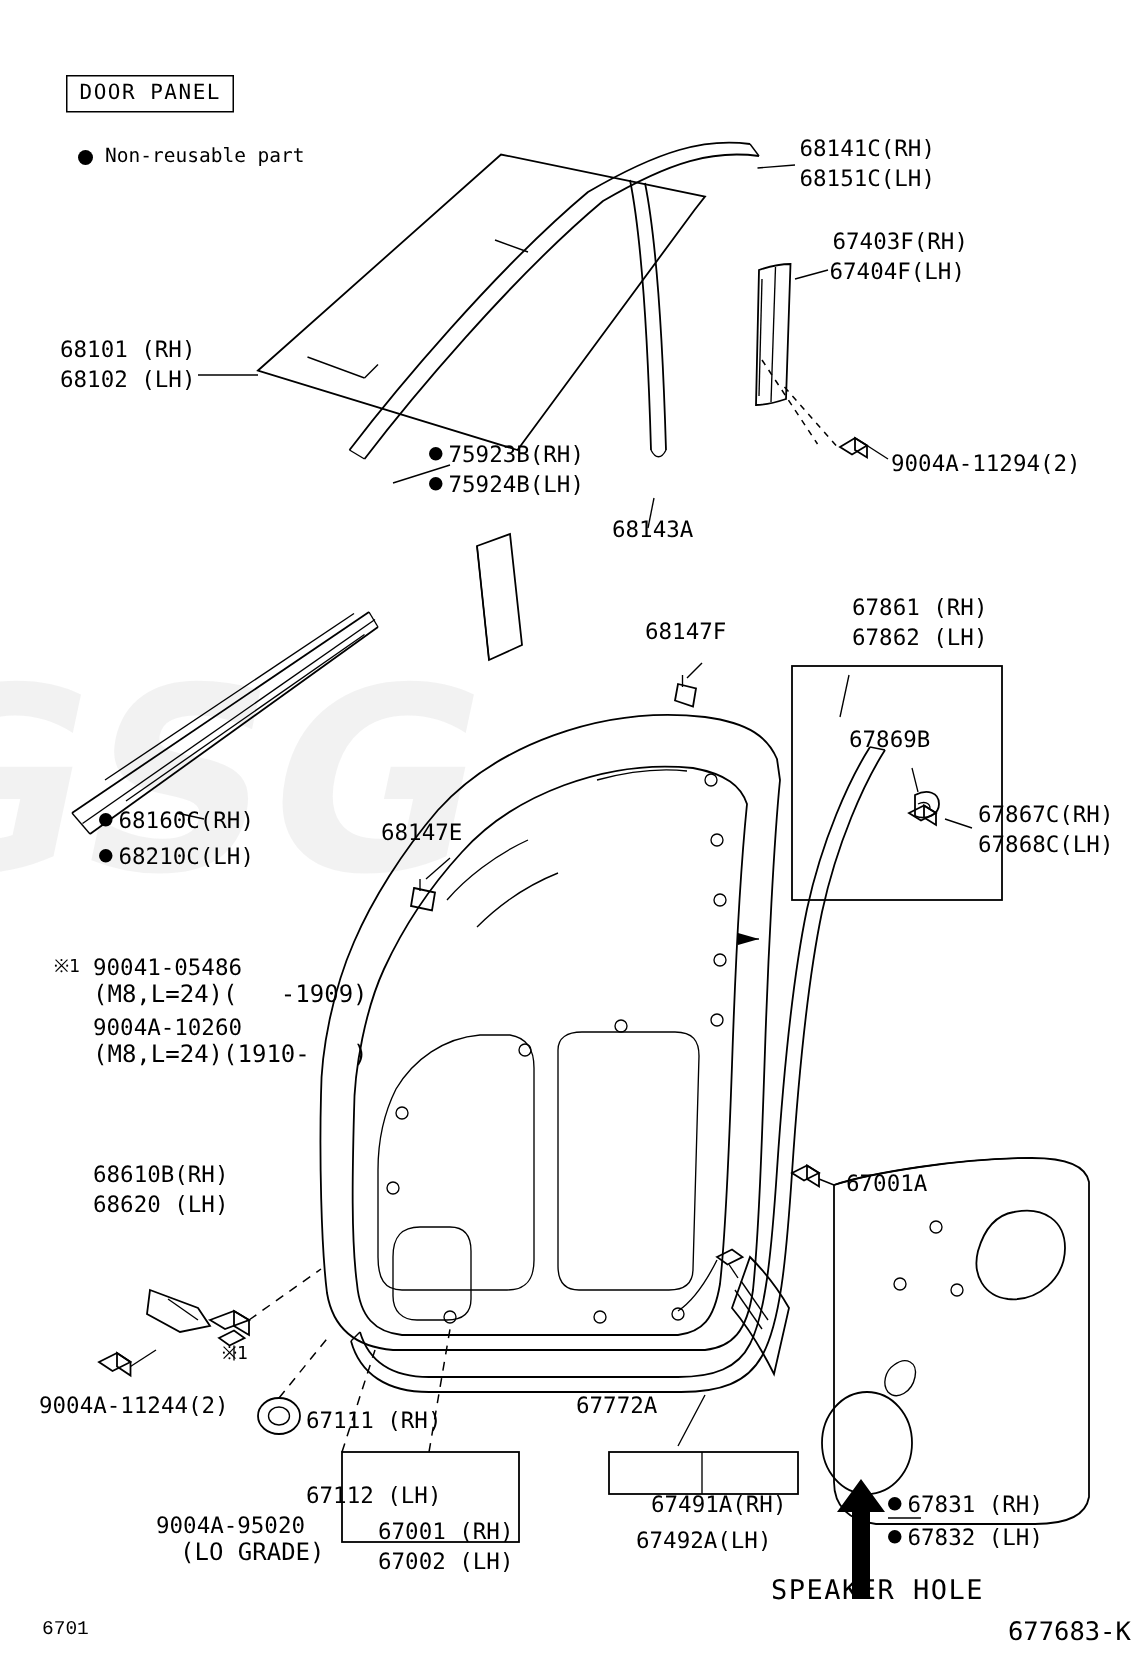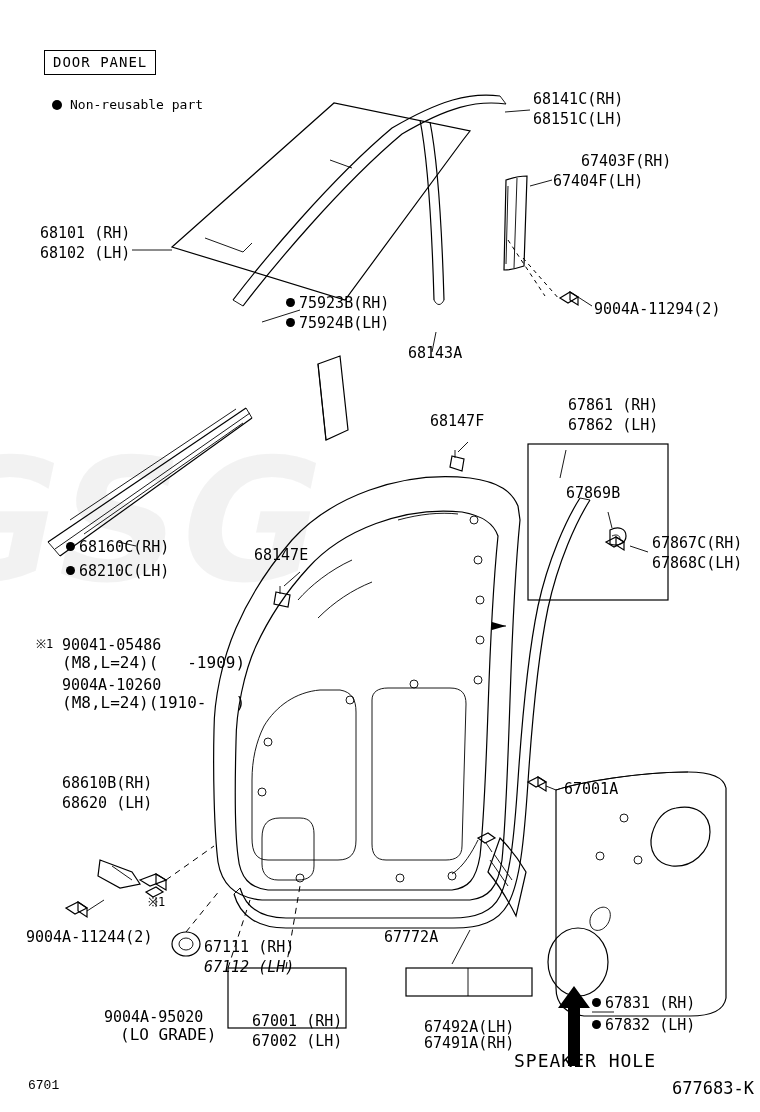--- a/index.html
+++ b/index.html
@@ -304,21 +304,21 @@
 </svg>
 
 <div class="title-box" style="left:44px; top:50px;">DOOR PANEL</div>
 
 <div class="legend-dot" style="left:52px; top:100px;"></div>
 <div class="lbl" style="left:70px; top:95px; font-size:13px;">Non-reusable part</div>
 
 <div class="lbl" style="left:533px; top:90px;">68141C(RH)</div>
 <div class="lbl" style="left:533px; top:110px;">68151C(LH)</div>
 
-<div class="lbl" style="left:581px; top:152px;">67403F(RH)</div>
+<div class="lbl" style="left:555px; top:152px;">67403F(RH)</div>
 <div class="lbl" style="left:553px; top:172px;">67404F(LH)</div>
 
 <div class="lbl" style="left:40px; top:224px;">68101 (RH)</div>
 <div class="lbl" style="left:40px; top:244px;">68102 (LH)</div>
 
 <div class="lbl" style="left:286px; top:294px;"><span class="bullet"></span><span>75923B(RH)</span></div>
 <div class="lbl" style="left:286px; top:314px;"><span class="bullet"></span><span>75924B(LH)</span></div>
 
 <div class="lbl" style="left:594px; top:300px;">9004A-11294(2)</div>
 
@@ -349,31 +349,31 @@
 <div class="lbl" style="left:62px; top:774px;">68610B(RH)</div>
 <div class="lbl" style="left:62px; top:794px;">68620 (LH)</div>
 
 <div class="lbl" style="left:564px; top:780px;">67001A</div>
 
 <div class="lbl" style="left:26px; top:928px;">9004A-11244(2)</div>
 
 <div class="lbl xs" style="left:148px; top:896px; font-size:12px;">※1</div>
 
 <div class="lbl" style="left:204px; top:938px;">67111 (RH)</div>
-<div class="lbl" style="left:204px; top:958px;font-style:italic;">67112 (LH)</div>
+<div class="lbl" style="left:204px; top:988px;">67112 (LH)</div>
 
 <div class="lbl" style="left:104px; top:1008px;">9004A-95020</div>
 <div class="lbl sm" style="left:120px; top:1028px;">(LO GRADE)</div>
 
 <div class="lbl" style="left:252px; top:1012px;">67001 (RH)</div>
 <div class="lbl" style="left:252px; top:1032px;">67002 (LH)</div>
 
 <div class="lbl" style="left:384px; top:928px;">67772A</div>
 
-<div class="lbl" style="left:424px; top:994px;margin-top:40px;">67491A(RH)</div>
+<div class="lbl" style="left:434px; top:994px;">67491A(RH)</div>
 <div class="lbl" style="left:424px; top:1018px;">67492A(LH)</div>
 
 <div class="lbl" style="left:592px; top:994px;"><span class="bullet"></span><span>67831 (RH)</span></div>
 <div class="lbl" style="left:592px; top:1016px;"><span class="bullet"></span><span>67832 (LH)</span></div>
 
 <div class="speaker-label" style="left:514px; top:1050px;">SPEAKER HOLE</div>
 
 <div class="footer-left">6701</div>
 <div class="footer-right">677683-K</div>
 

